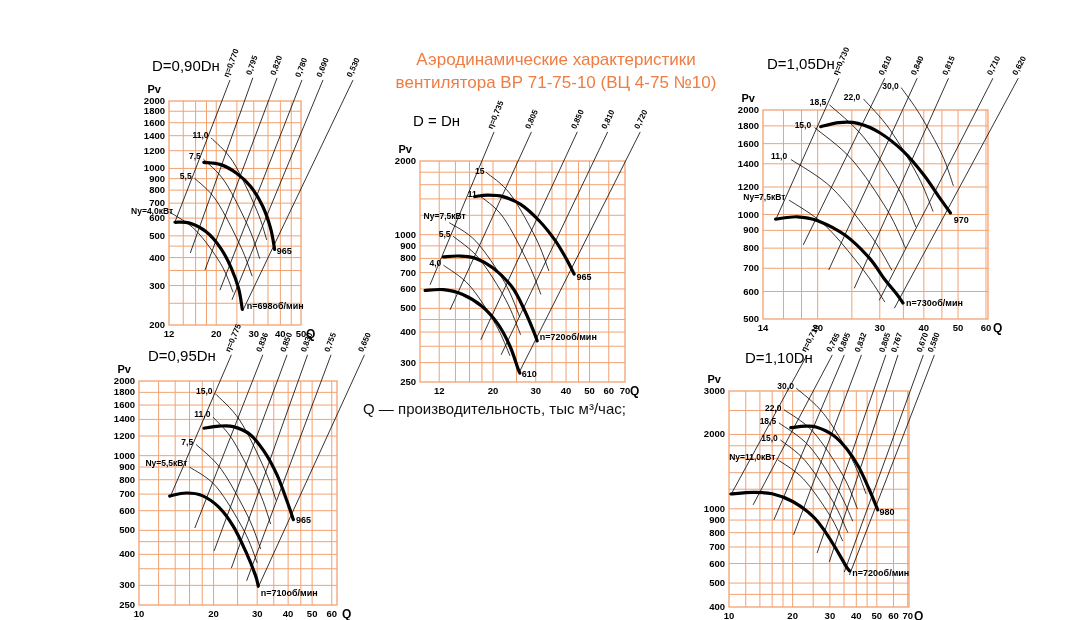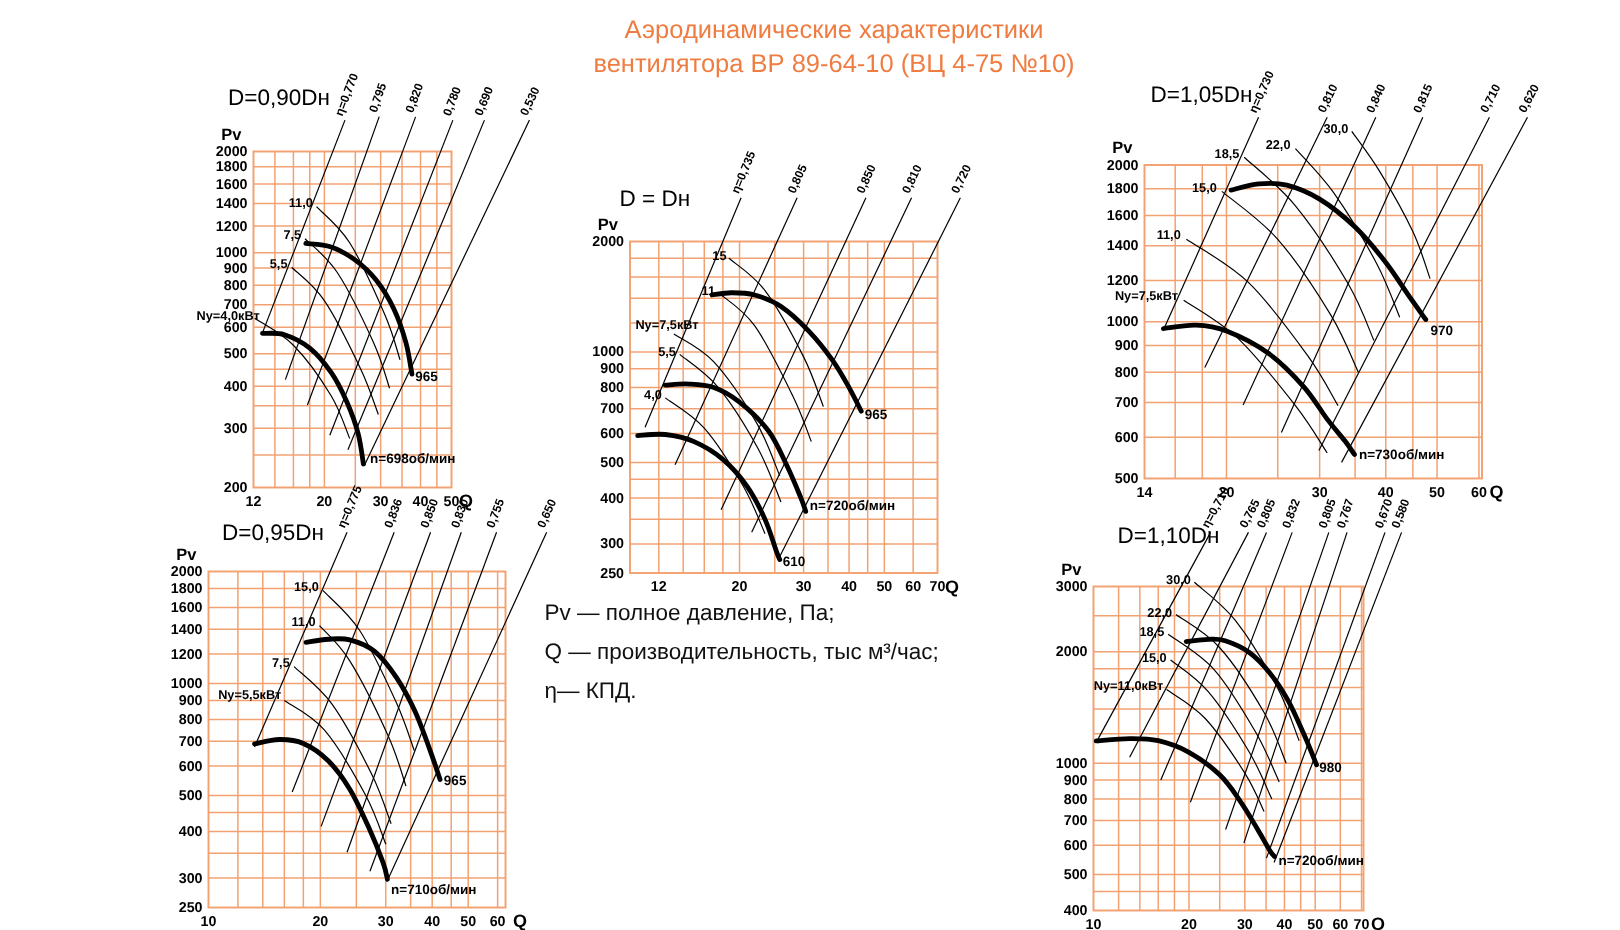--- a/index.html
+++ b/index.html
@@ -12,23 +12,23 @@
   .chart-title{position:absolute;font-size:15px;font-weight:normal;color:#000;white-space:nowrap;}
   .legend{position:absolute;left:363px;top:396px;font-size:15px;line-height:26px;color:#111;}
   .legend-line{white-space:nowrap;}
   svg text{font-family:"Liberation Sans", sans-serif;fill:#000;}
 </style>
 </head>
 <body>
 
 <div class="page">
 
-  <div class="main-title" style="color: rgb(239, 124, 65);">
+  <div class="main-title" style="color: rgb(239, 124, 65); margin-top: 40px;">
     <div>Аэродинамические характеристики</div>
-    <div>вентилятора  ВР 89-64-10 (ВЦ 4-75 №10)</div>
+    <div>вентилятора  ВР 71-75-10 (ВЦ 4-75 №10)</div>
   </div>
 
   <div class="chart-box" style="left: 115px; top: 42px; width: 265px; height: 300px;">
     <div class="chart-title" style="left: 37px; top: 15px;">D=0,90Dн</div>
     <svg width="265" height="300" viewBox="0 0 265 300">
         <line x1="68.25804536314128" y1="59" x2="68.25804536314128" y2="283" stroke="#f2a272" stroke-width="1"></line>
         <line x1="80.6089260441567" y1="59" x2="80.6089260441567" y2="283" stroke="#f2a272" stroke-width="1"></line>
         <line x1="91.50317488742547" y1="59" x2="91.50317488742547" y2="283" stroke="#f2a272" stroke-width="1"></line>
         <line x1="101.24841255628726" y1="59" x2="101.24841255628726" y2="283" stroke="#f2a272" stroke-width="1"></line>
         <line x1="121.88789906841782" y1="59" x2="121.88789906841782" y2="283" stroke="#f2a272" stroke-width="1"></line>
@@ -94,21 +94,21 @@
         <text x="101.24841255628726" y="295" text-anchor="middle" font-size="9.5" font-weight="bold">20</text>
         <text x="138.75158744371274" y="295" text-anchor="middle" font-size="9.5" font-weight="bold">30</text>
         <text x="165.36051348786947" y="295" text-anchor="middle" font-size="9.5" font-weight="bold">40</text>
         <text x="186" y="295" text-anchor="middle" font-size="9.5" font-weight="bold">50</text>
         <text x="46" y="51" text-anchor="end" font-size="11" font-weight="bold">Pv</text>
         <text x="191" y="296" font-size="12" font-weight="bold">Q</text>
       </svg>
   </div>
 
   <div class="chart-box" style="left: 363px; top: 100px; width: 335px; height: 300px;">
-    <div class="chart-title" style="left: 50px; top: 24px;">D = Dн</div>
+    <div class="chart-title" style="left: 50px; top: 12px;">D = Dн</div>
     <svg width="335" height="300" viewBox="0 0 335 300">
         <line x1="76.20742289201057" y1="61" x2="76.20742289201057" y2="282" stroke="#f2a272" stroke-width="1"></line>
         <line x1="92.44706755388216" y1="61" x2="92.44706755388216" y2="282" stroke="#f2a272" stroke-width="1"></line>
         <line x1="106.51448762531582" y1="61" x2="106.51448762531582" y2="282" stroke="#f2a272" stroke-width="1"></line>
         <line x1="118.92283151584982" y1="61" x2="118.92283151584982" y2="282" stroke="#f2a272" stroke-width="1"></line>
         <line x1="130.02247335714455" y1="61" x2="130.02247335714455" y2="282" stroke="#f2a272" stroke-width="1"></line>
         <line x1="153.53045908897326" y1="61" x2="153.53045908897326" y2="282" stroke="#f2a272" stroke-width="1"></line>
         <line x1="172.7378819809838" y1="61" x2="172.7378819809838" y2="282" stroke="#f2a272" stroke-width="1"></line>
         <line x1="188.97752664285545" y1="61" x2="188.97752664285545" y2="282" stroke="#f2a272" stroke-width="1"></line>
         <line x1="203.0449467142891" y1="61" x2="203.0449467142891" y2="282" stroke="#f2a272" stroke-width="1"></line>
@@ -405,18 +405,16 @@
         <text x="176.3065910038984" y="304" text-anchor="middle" font-size="9.5" font-weight="bold">40</text>
         <text x="196.7983751581432" y="304" text-anchor="middle" font-size="9.5" font-weight="bold">50</text>
         <text x="213.54138191986132" y="304" text-anchor="middle" font-size="9.5" font-weight="bold">60</text>
         <text x="227.69739243258425" y="304" text-anchor="middle" font-size="9.5" font-weight="bold">70</text>
         <text x="41" y="68" text-anchor="end" font-size="11" font-weight="bold">Pv</text>
         <text x="234" y="305" font-size="12" font-weight="bold">Q</text>
       </svg>
   </div>
 
   <div class="legend">
-    <div class="legend-line">Pv — полное давление, Па;</div>
     <div class="legend-line">Q  — производительность, тыс м³/час;</div>
-    <div class="legend-line">η— КПД.</div>
   </div>
 
 </div>
 
 </body></html>

